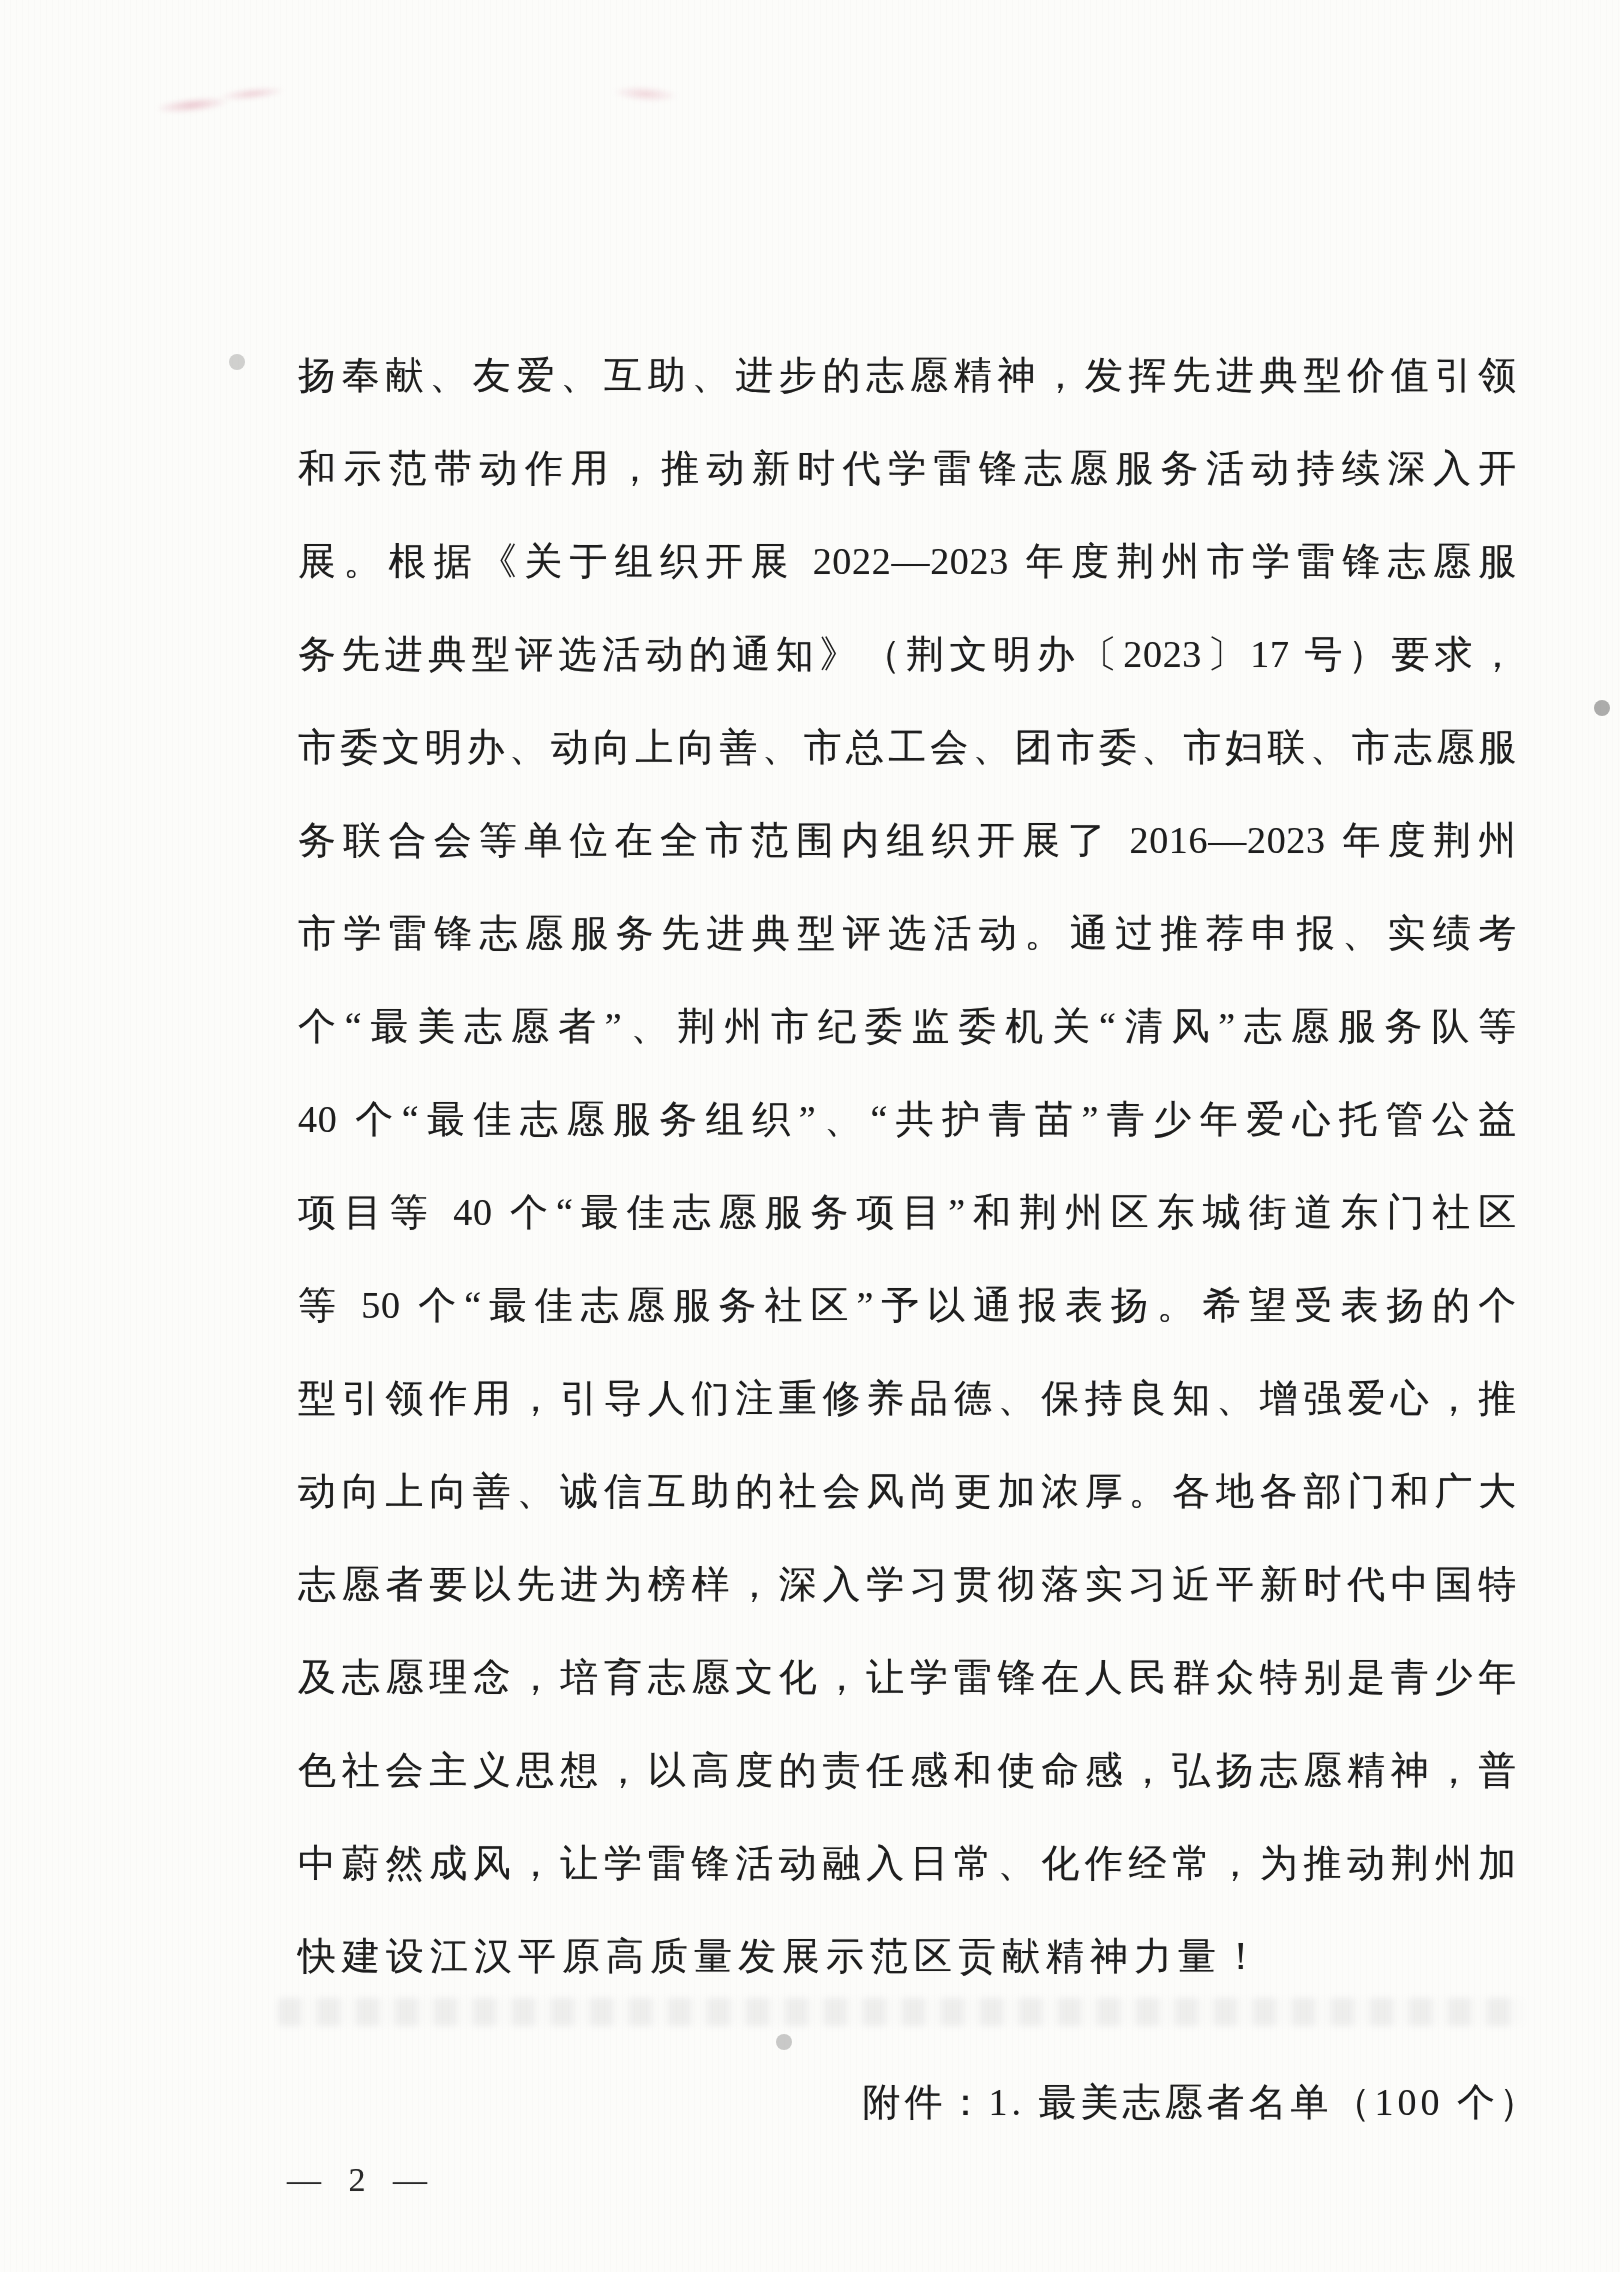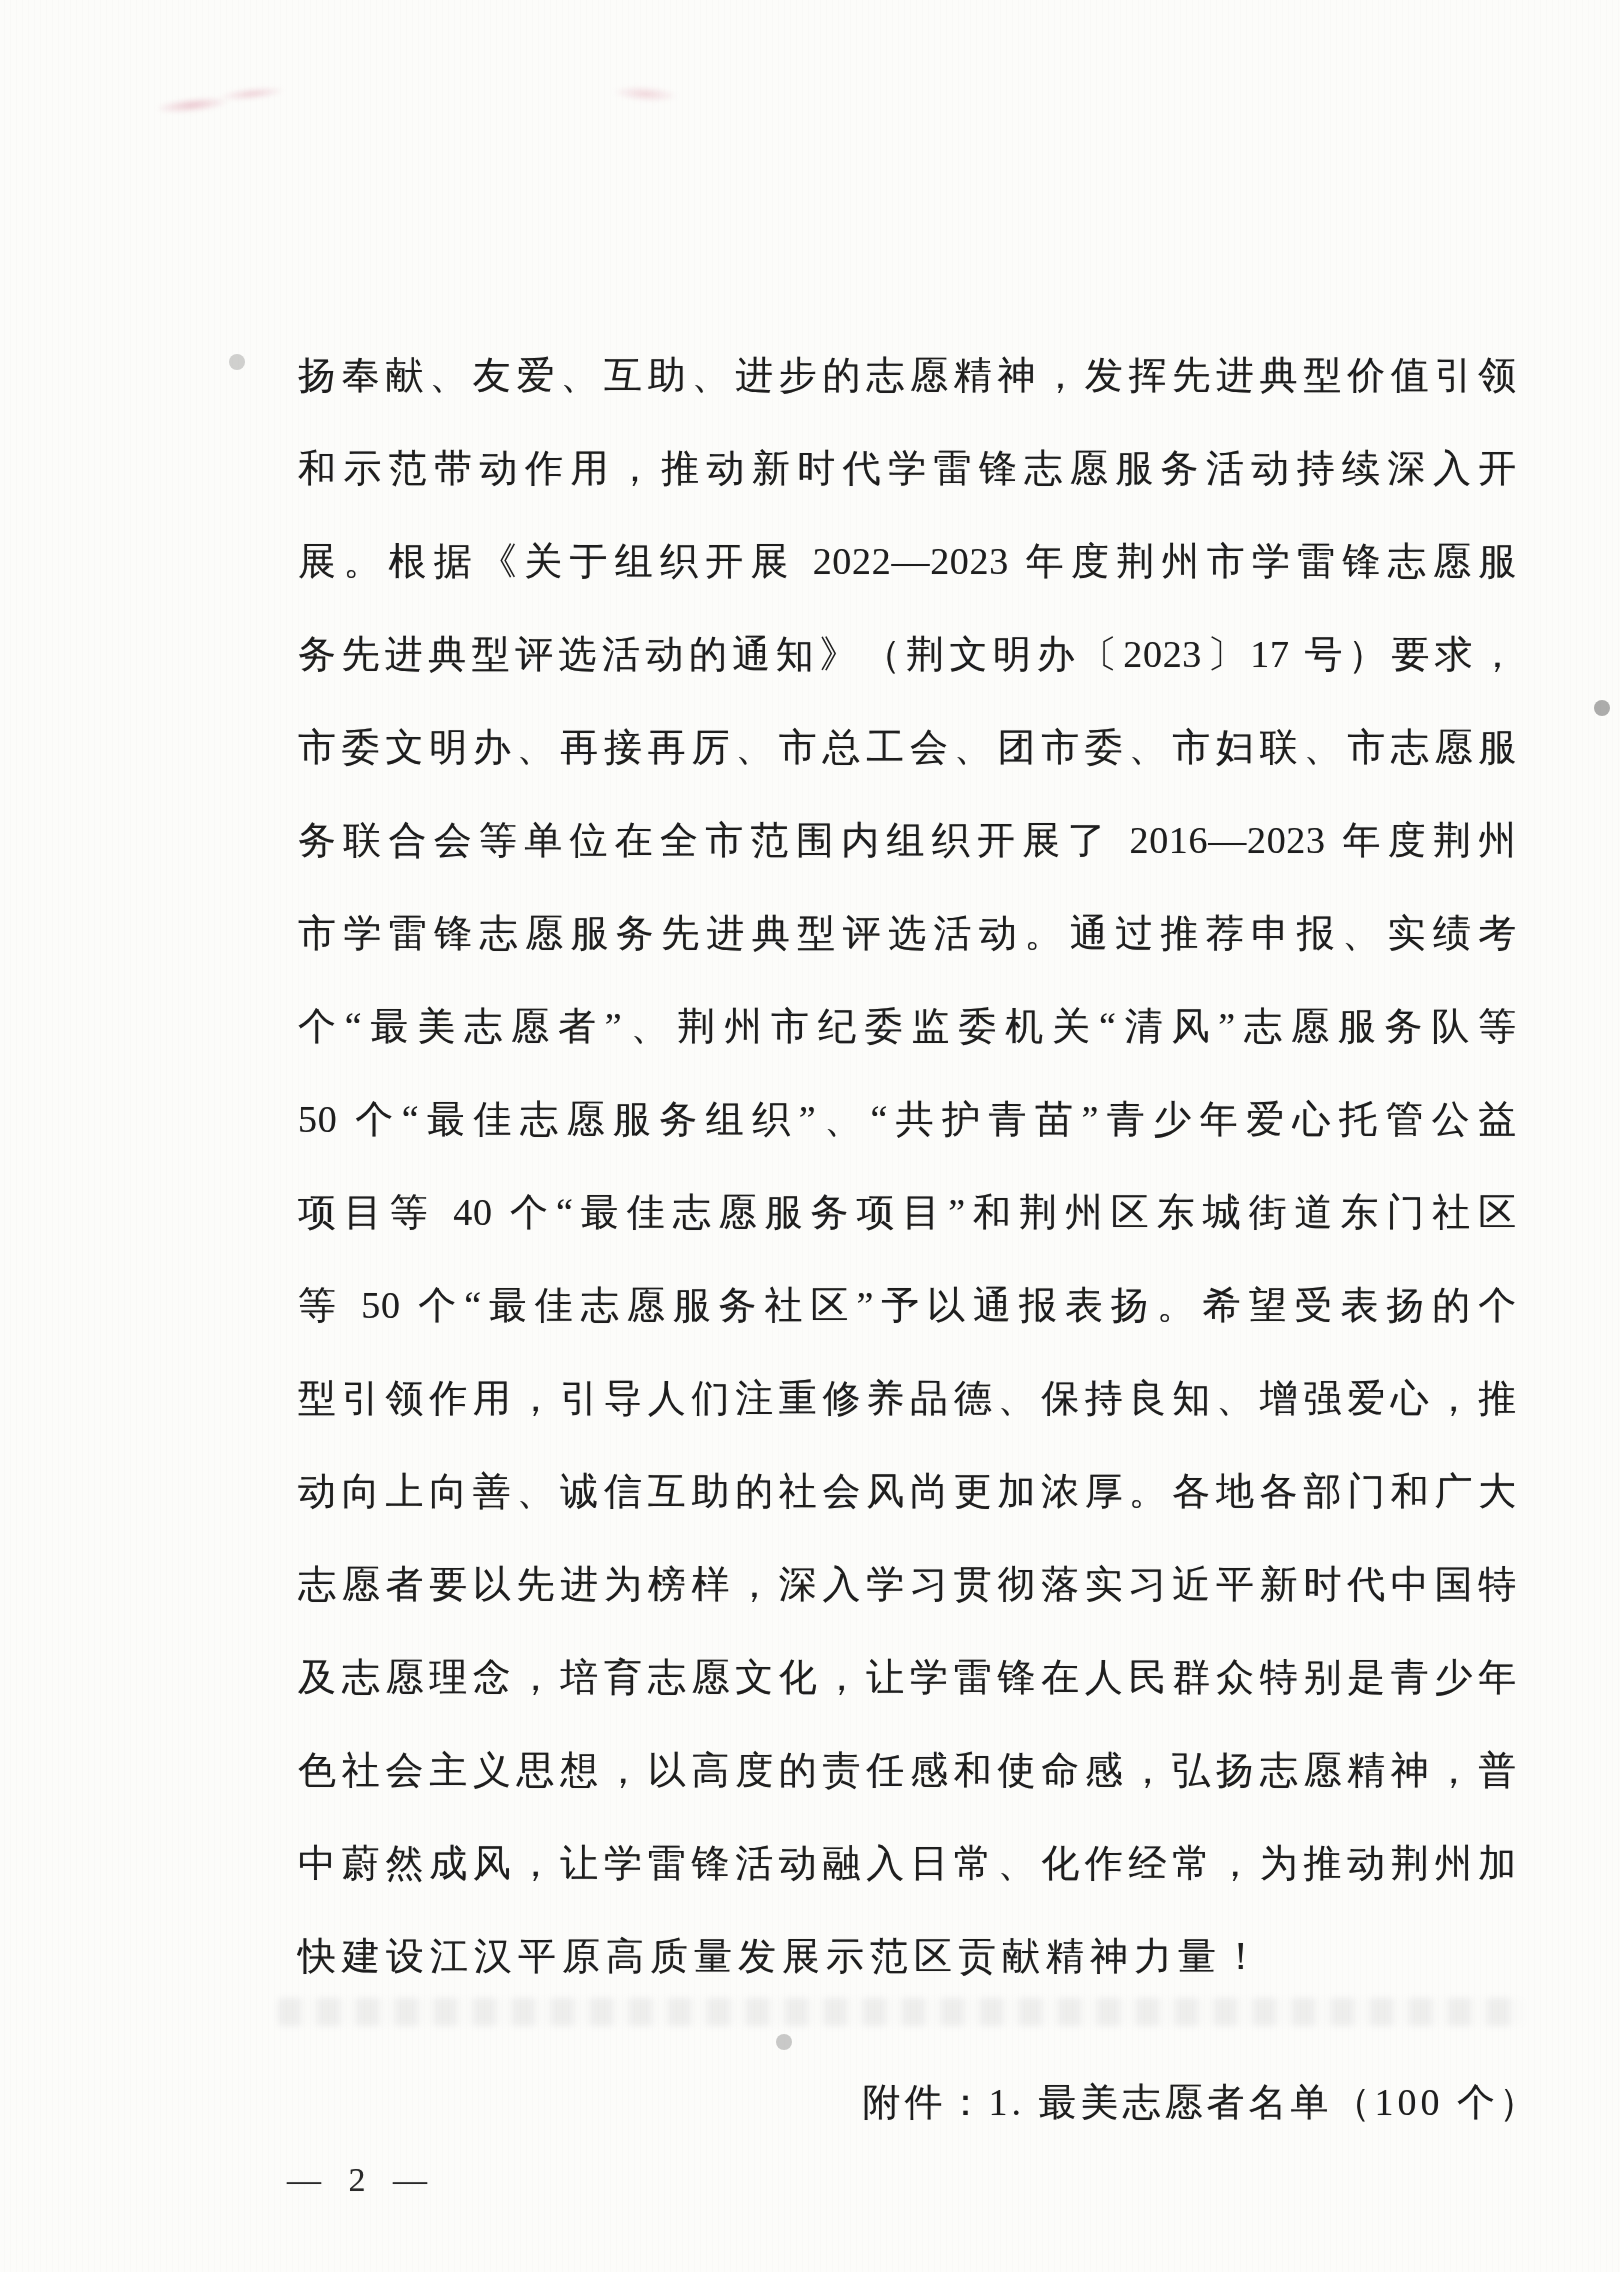--- a/index.html
+++ b/index.html
@@ -115,25 +115,25 @@
 
   <div class="artifact artifact-pink-1"></div>
   <div class="artifact artifact-pink-2"></div>
   <div class="artifact artifact-pink-3"></div>
 
   <div class="body-text">
       <div class="text-line">扬奉献、友爱、互助、进步的志愿精神，发挥先进典型价值引领</div>
       <div class="text-line">和示范带动作用，推动新时代学雷锋志愿服务活动持续深入开</div>
       <div class="text-line">展。根据《关于组织开展 2022—2023 年度荆州市学雷锋志愿服</div>
       <div class="text-line">务先进典型评选活动的通知》（荆文明办〔2023〕17 号）要求，</div>
-      <div class="text-line">市委文明办、再接再厉、市总工会、团市委、市妇联、市志愿服</div>
+      <div class="text-line">市委文明办、动向上向善、市总工会、团市委、市妇联、市志愿服</div>
       <div class="text-line">务联合会等单位在全市范围内组织开展了 2016—2023 年度荆州</div>
       <div class="text-line">市学雷锋志愿服务先进典型评选活动。通过推荐申报、实绩考</div>
       <div class="text-line">个“最美志愿者”、荆州市纪委监委机关“清风”志愿服务队等</div>
-      <div class="text-line">50 个“最佳志愿服务组织”、“共护青苗”青少年爱心托管公益</div>
+      <div class="text-line">40 个“最佳志愿服务组织”、“共护青苗”青少年爱心托管公益</div>
       <div class="text-line">项目等 40 个“最佳志愿服务项目”和荆州区东城街道东门社区</div>
       <div class="text-line">等 50 个“最佳志愿服务社区”予以通报表扬。希望受表扬的个</div>
       <div class="text-line">型引领作用，引导人们注重修养品德、保持良知、增强爱心，推</div>
       <div class="text-line">动向上向善、诚信互助的社会风尚更加浓厚。各地各部门和广大</div>
       <div class="text-line">志愿者要以先进为榜样，深入学习贯彻落实习近平新时代中国特</div>
       <div class="text-line">及志愿理念，培育志愿文化，让学雷锋在人民群众特别是青少年</div>
       <div class="text-line">色社会主义思想，以高度的责任感和使命感，弘扬志愿精神，普</div>
       <div class="text-line">中蔚然成风，让学雷锋活动融入日常、化作经常，为推动荆州加</div>
       <div class="text-line last-line">快建设江汉平原高质量发展示范区贡献精神力量！</div>
     </div>

